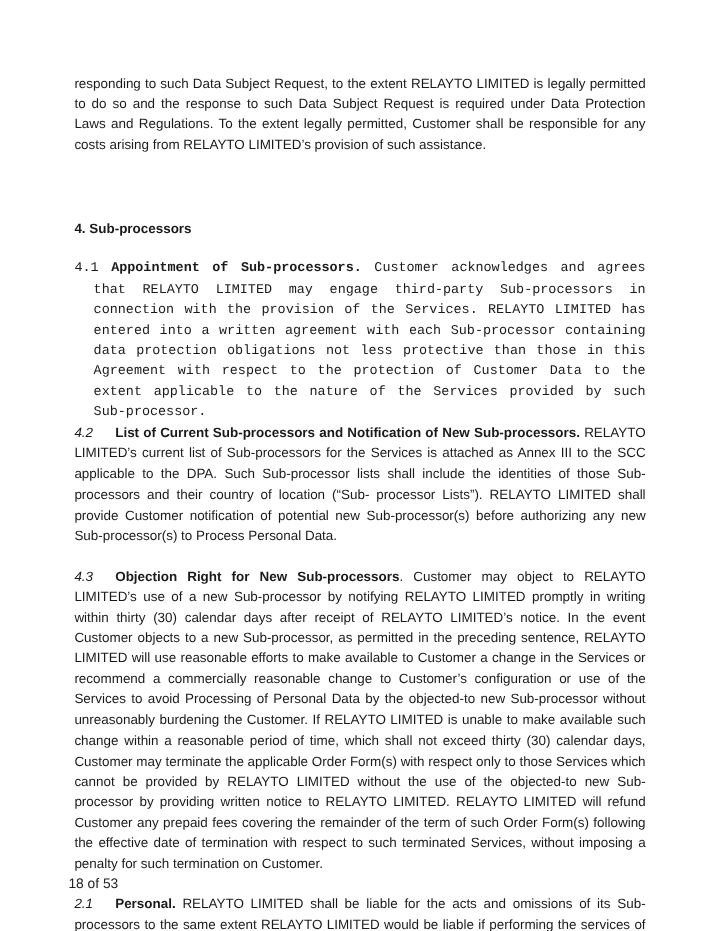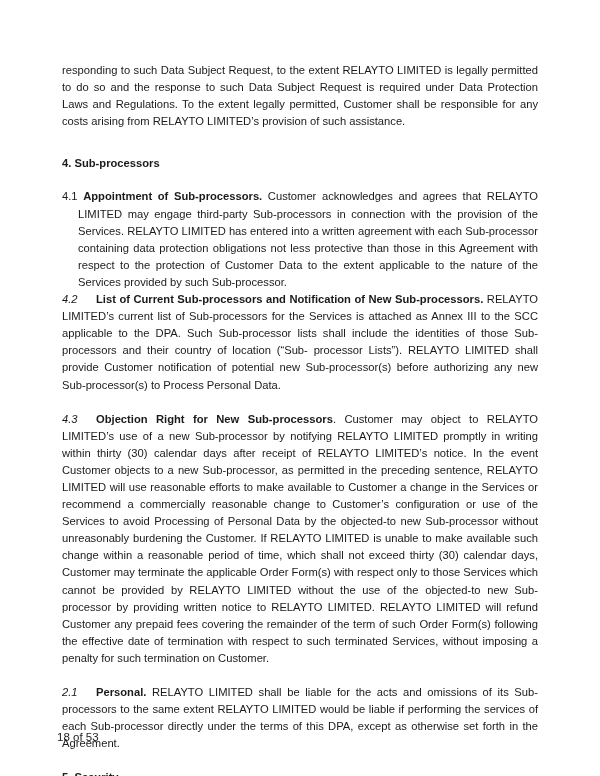--- a/index.html
+++ b/index.html
@@ -2,37 +2,37 @@
 <html><head>
 <meta charset="utf-8">
 <style>
   html, body { margin:0; padding:0; background:#ffffff; }
   body { width:600px; height:776px; position:relative; overflow:hidden; }
   .page { position:absolute; left:62px; top:62px; width:476px; font-family:"Liberation Sans", sans-serif; font-size:11.2px; line-height:17.1px; color:#1a1a1a; }
   p { margin:0; text-align:justify; }
   .gap1 { height:25px; }
   .gap2 { height:16px; }
   .gap3 { height:17px; }
-  .heading { font-weight:bold; }
+  .heading { font-weight:bold;margin-top:28px; }
   .indent-block { padding-left:17px; text-indent:-17px; }
   .num { display:inline-block; width:34px;font-style:italic; }
   b { font-weight:bold; }
   .footer { position:absolute; left:57px; top:731px; font-family:"Liberation Sans", sans-serif; font-size:11.5px; color:#222; }
 </style>
 </head>
 <body>
 
 <div class="page">
   <p>responding to such Data Subject Request, to the extent RELAYTO LIMITED is legally permitted to do so and the response to such Data Subject Request is required under Data Protection Laws and Regulations. To the extent legally permitted, Customer shall be responsible for any costs arising from RELAYTO LIMITED’s provision of such assistance.</p>
 
   <div class="gap1"></div>
   <p class="heading">4. Sub-processors</p>
   <div class="gap2"></div>
 
-  <p class="indent-block" style="padding-left:16px;text-indent:-16px;">
+  <p class="indent-block" style="padding-left:16px;text-indent:-16px;font-family:Liberation Mono, monospace;">
     <span>4.1</span>
     <b>Appointment of Sub-processors.</b><span> Customer acknowledges and agrees that RELAYTO LIMITED may engage third-party Sub-processors in connection with the provision of the Services. RELAYTO LIMITED has entered into a written agreement with each Sub-processor containing data protection obligations not less protective than those in this Agreement with respect to the protection of Customer Data to the extent applicable to the nature of the Services provided by such Sub-processor.</span>
   </p>
 
   <p>
     <span class="num">4.2</span><b>List of Current Sub-processors and Notification of New Sub-processors.</b><span> RELAYTO LIMITED’s current list of Sub-processors for the Services is attached as Annex III to the SCC applicable to the DPA. Such Sub-processor lists shall include the identities of those Sub-processors and their country of location (“Sub- processor Lists”). RELAYTO LIMITED shall provide Customer notification of potential new Sub-processor(s) before authorizing any new Sub-processor(s) to Process Personal Data.</span>
   </p>
 
   <div class="gap3"></div>
   <p>

